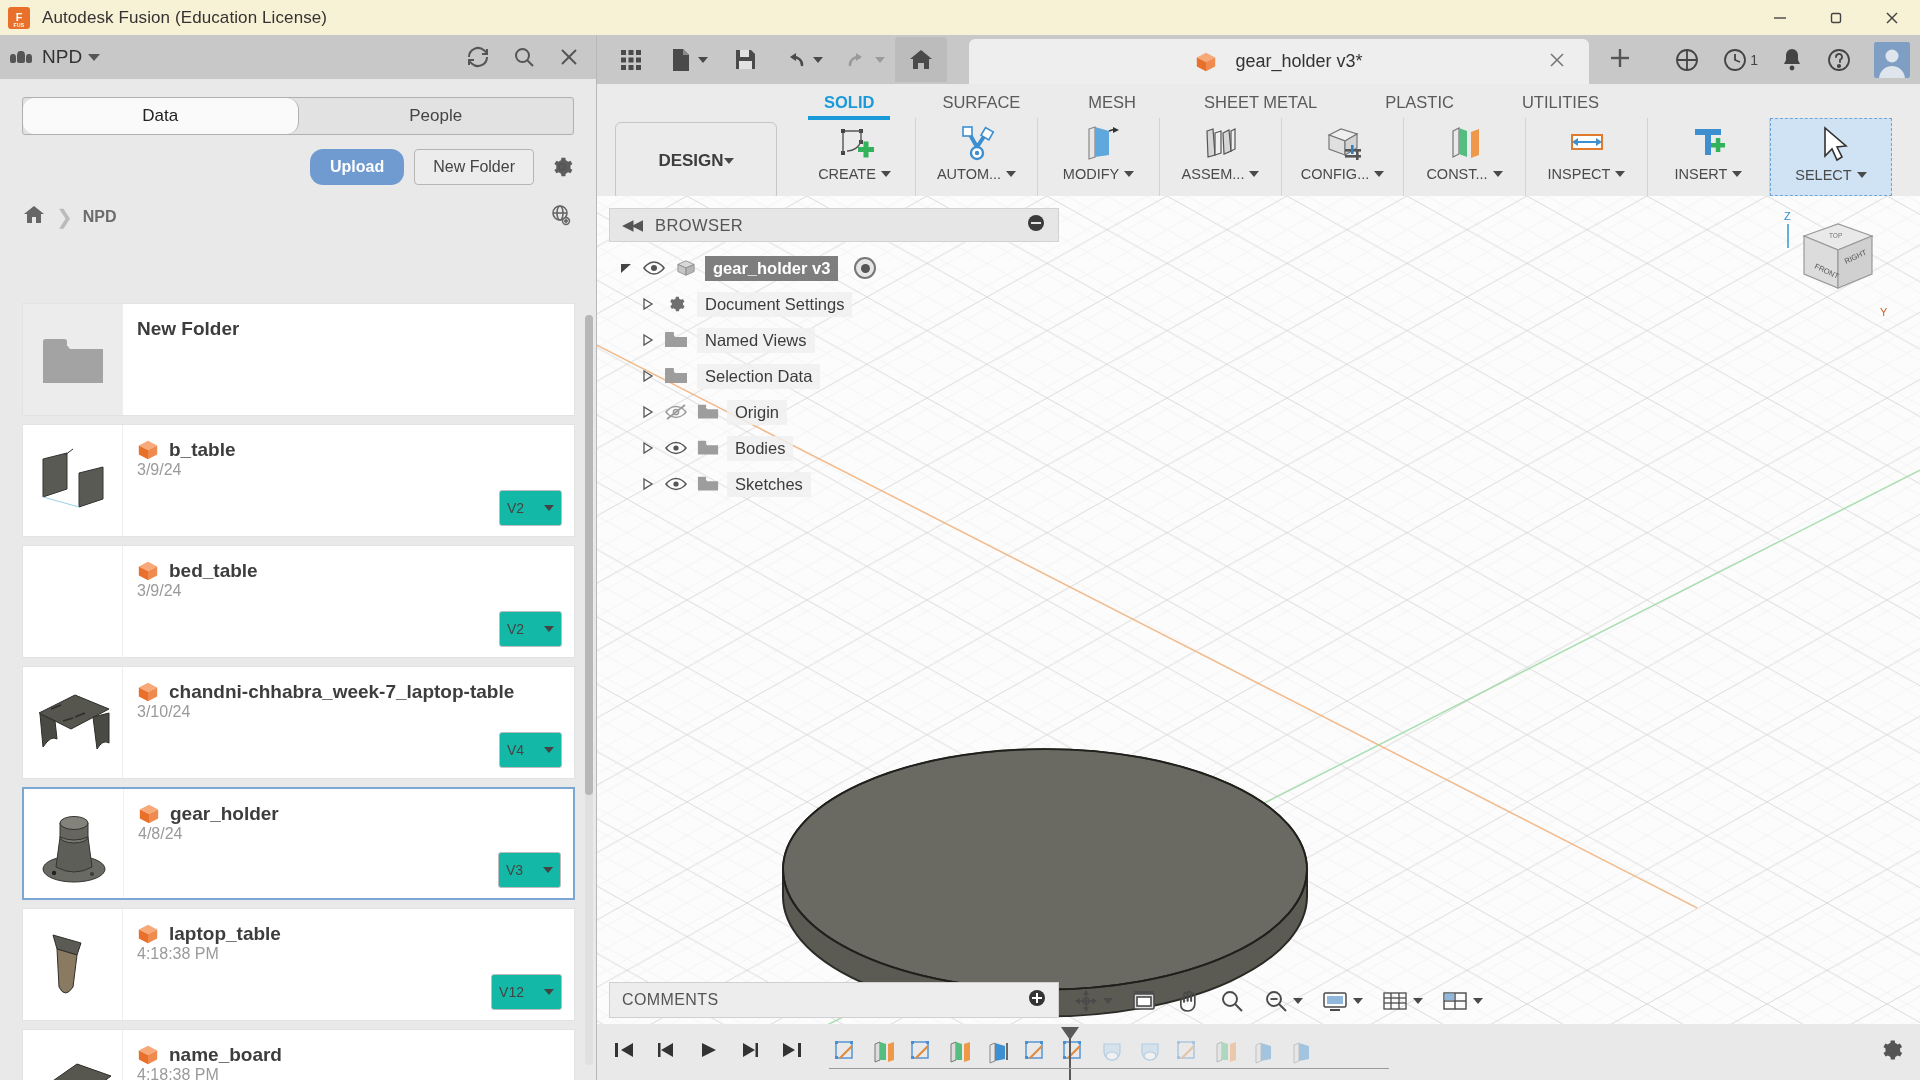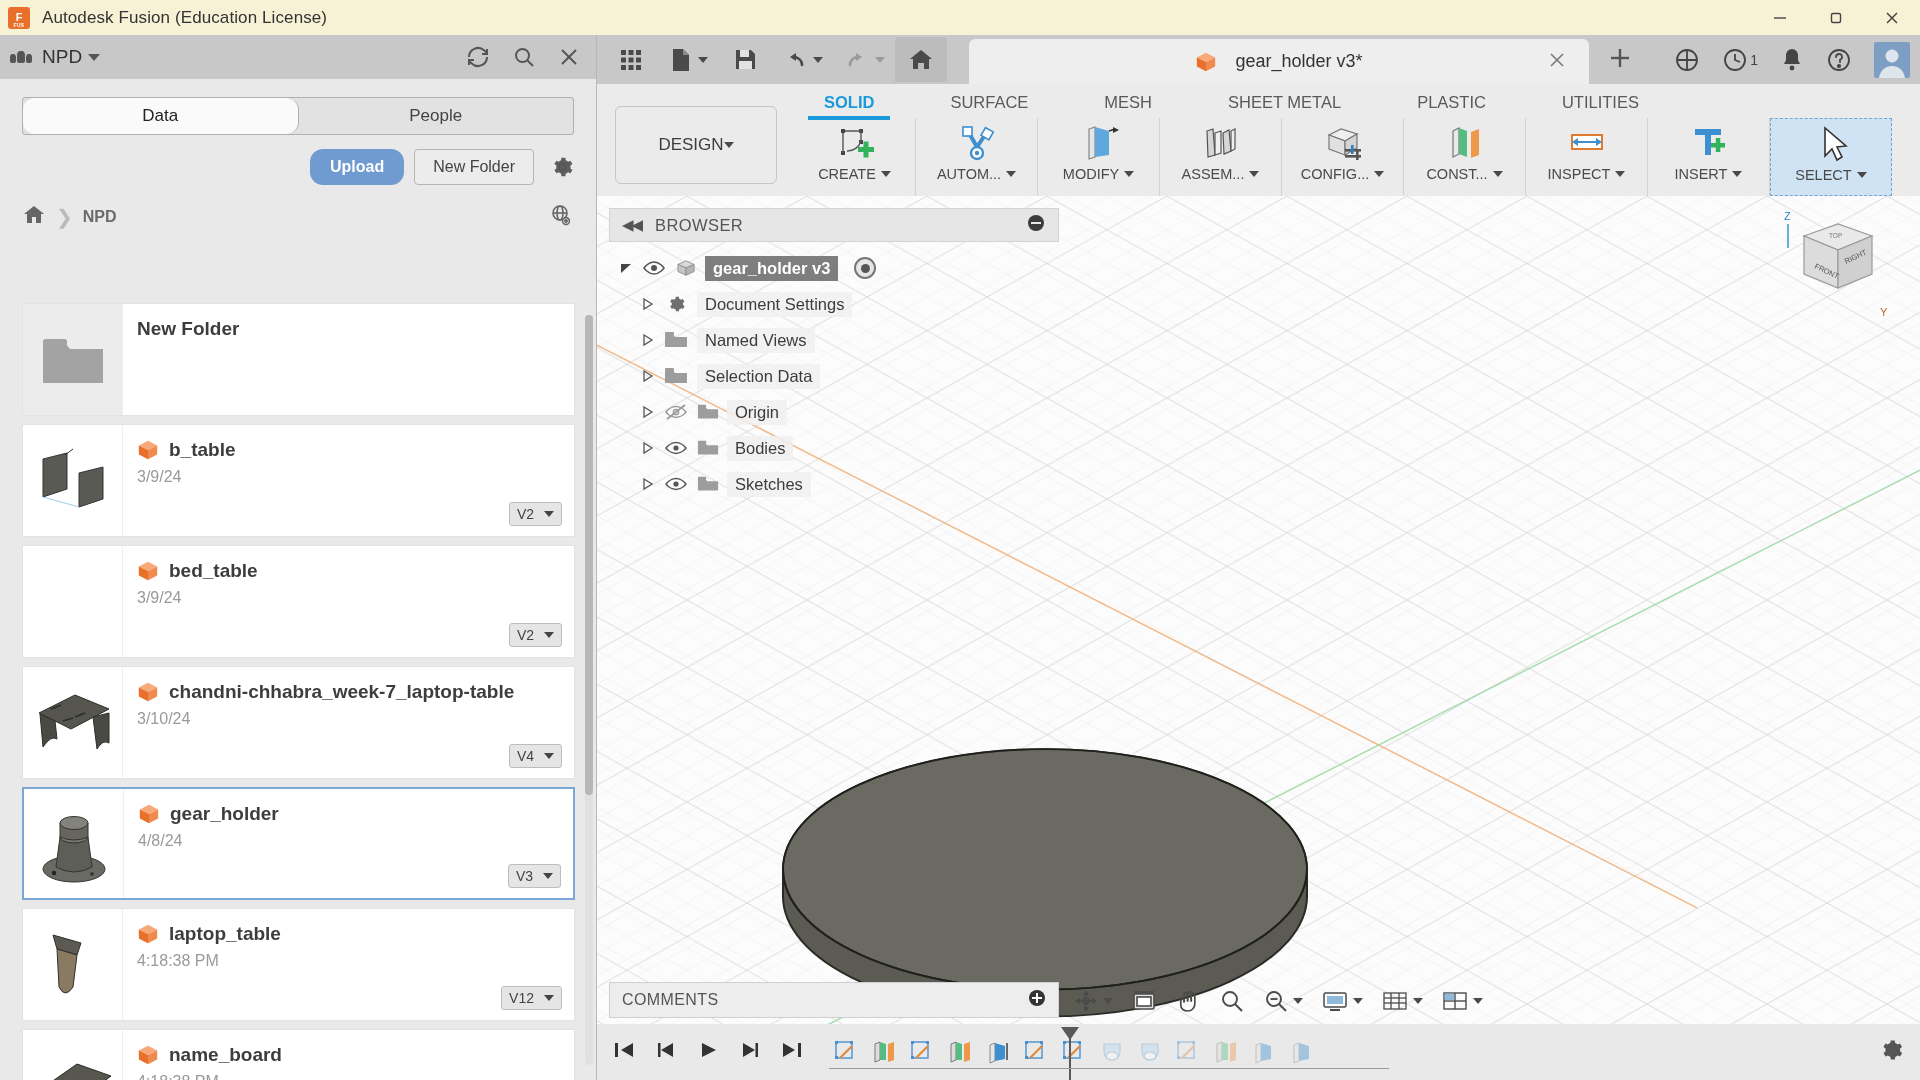--- a/index.html
+++ b/index.html
@@ -100,26 +100,26 @@
   }
   .file-thumb.folder { background: #ececec; }
   .file-meta { padding: 14px 0 0 14px; flex: 1; min-width: 0; }
   .file-title-row { display: flex; align-items: center; gap: 10px; }
   .cube-ico { width: 22px; height: 22px; flex: none; }
   .file-name {
     font-size: 19px; font-weight: bold; color: #3d3d3d;
     white-space: nowrap; overflow: hidden; text-overflow: clip;
   }
   .file-name.plain { color: #3d3d3d; }
-  .file-date { font-size: 16px; color: #9a9a9a; margin-top: 7px; }
+  .file-date { font-size: 16px; color: #9a9a9a; }
   .version-badge {
     position: absolute; right: 12px; bottom: 10px;
-    border: 1px solid #bdbdbd; border-radius: 3px; background: #e5e5e5;
-    font-size: 14px; color: #444; padding: 3px 7px; display: flex;
-    align-items: center; gap: 10px; cursor: pointer;
+    border: 1px solid #bdbdbd; border-radius: 3px; background: #14b8a6;
+    font-size: 14px; color: #444; padding: 9px 7px; display: flex;
+    align-items: center; gap: 20px; cursor: pointer;
   }
   .vb-caret { width:0;height:0;border-left:5px solid transparent;border-right:5px solid transparent;border-top:6px solid #444;}
 
   .dp-scroll {
     position: absolute; right: 3px; top: 280px; width: 8px; height: 750px;
     background: #e0e0e0; border-radius: 4px;
   }
   .dp-scroll-thumb { width: 8px; height: 480px; background: #b7b7b7; border-radius: 4px; }
 
   
@@ -157,36 +157,36 @@
   .qat-right { position: absolute; right: 10px; top: 0; height: 49px; display:flex; align-items:center; gap: 22px; }
   .badge-count { font-size: 14px; color: #444; margin-left: 2px; }
   .avatar {
     width: 36px; height: 36px; border-radius: 3px; background: #7f9ec4;
     display: flex; align-items: flex-end; justify-content: center; overflow: hidden;
   }
 
   
   .ribbon { background: #ebebeb; height: 112px; position: relative; }
   .ribbon-tabs {
-    position: absolute; left: 197px; top: 5px; display: flex; gap: 16px; align-items: center;
+    position: absolute; left: 197px; top: 5px; display: flex; gap: 8px; align-items: center;
   }
   .ribbon-tab {
     font-size: 16.5px; color: #5a5a5a; padding: 4px 30px; cursor: pointer;
     position: relative; text-align:center;
   }
   .ribbon-tab.active { color: #1a9ada; font-weight: bold; }
   .ribbon-tab.active::after {
     content: ''; position: absolute; left: 14px; right: 14px; bottom: -4px;
     height: 4px; background: #1a9ada;
   }
   .design-btn {
-    position: absolute; left: 18px; top: 22px; width: 162px; height: 78px;
+    position: absolute; left: 18px; top: 38px; width: 162px; height: 78px;
     border: 1px solid #c6c6c6; border-radius: 6px; background: #ebebeb;
     display: flex; align-items: center; justify-content: center; 
-    font-size: 17px; font-weight: normal; color: #3d3d3d; cursor: pointer;
+    font-size: 17px; font-weight: bold; color: #3d3d3d; cursor: pointer;
   }
   .ribbon-groups {
     position: absolute; left: 197px; top: 34px; display: flex; height: 78px;
   }
   .rgroup {
     width: 122px; border-right: 1px solid #d3d3d3; display: flex;
     flex-direction: column; align-items: center; justify-content: flex-start;
     padding-top: 2px; cursor: pointer; position: relative;
   }
   .rgroup:last-child { border-right: none; }

